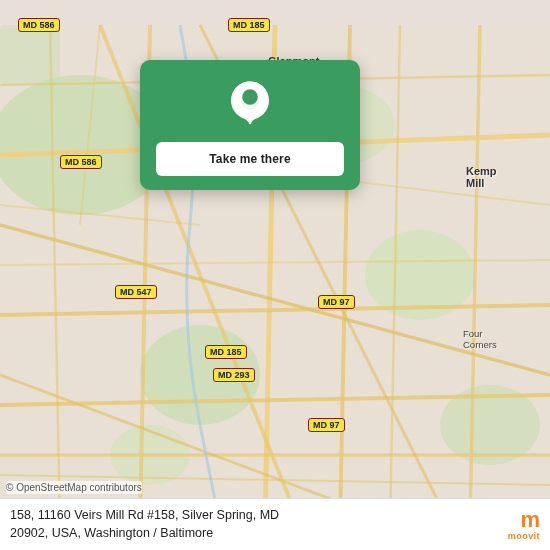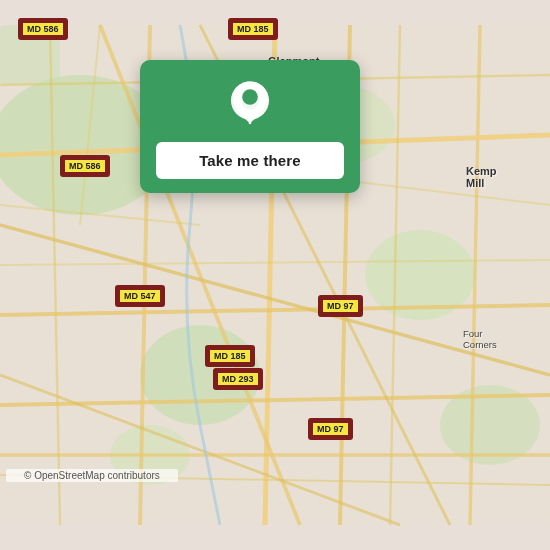--- a/index.html
+++ b/index.html
@@ -48,21 +48,21 @@
       height: 52px;
       margin-bottom: 12px;
     }
 
     #take-me-there-btn {
       background: white;
       color: #222;
       border: none;
       border-radius: 6px;
       padding: 10px 22px;
-      font-size: 15px;
+      font-size: 12px;
       font-weight: 600;
       cursor: pointer;
       letter-spacing: 0.01em;
       white-space: nowrap;
       width: 100%;
       text-align: center;
     }
 
     #bottom-bar {
       position: absolute;
@@ -101,34 +101,34 @@
 
     .moovit-label {
       font-size: 9px;
       color: #f4831f;
       font-weight: 700;
       letter-spacing: 0.05em;
     }
 
     #osm-credit {
       position: absolute;
-      bottom: 68px;
+      bottom: 56px;
       left: 6px;
       font-size: 10px;
       color: #555;
       background: rgba(255,255,255,0.7);
-      padding: 1px 18px;
+      padding: 1px 0;
       border-radius: 2px;
     }
 
     
     .road-label {
       position: absolute;
       background: #f5e642;
-      border: 5px solid #7f1d1d;
+      border: 1px solid #7f1d1d;
       border-radius: 3px;
       font-size: 9px;
       font-weight: 700;
       padding: 1px 4px;
       color: #222;
       white-space: nowrap;
     }
 
     .place-label {
       position: absolute;
@@ -216,13 +216,21 @@
       <path d="M26 48 L26 52" stroke="white" stroke-width="3" stroke-linecap="round"></path>
 
       <path d="M26 4 C14 4 6 13 6 23 C6 37 26 52 26 52 C26 52 46 37 46 23 C46 13 38 4 26 4 Z" fill="white" opacity="0.92"></path>
       <circle cx="26" cy="22" r="9" fill="#3a9c5f"></circle>
     </svg>
     <button id="take-me-there-btn">Take me there</button>
   </div>
 
   <div id="osm-credit">© OpenStreetMap contributors</div>
 
+  <div id="bottom-bar">
+    <div id="address-text" style="white-space:pre-line;">158, 11160 Veirs Mill Rd #158, Silver Spring, MD
+20902, USA, Washington / Baltimore</div>
+    <div id="moovit-logo">
+      <div class="moovit-m">m</div>
+      <div class="moovit-label">moovit</div>
+    </div>
+  </div>
 </div>
 
 </body></html>

